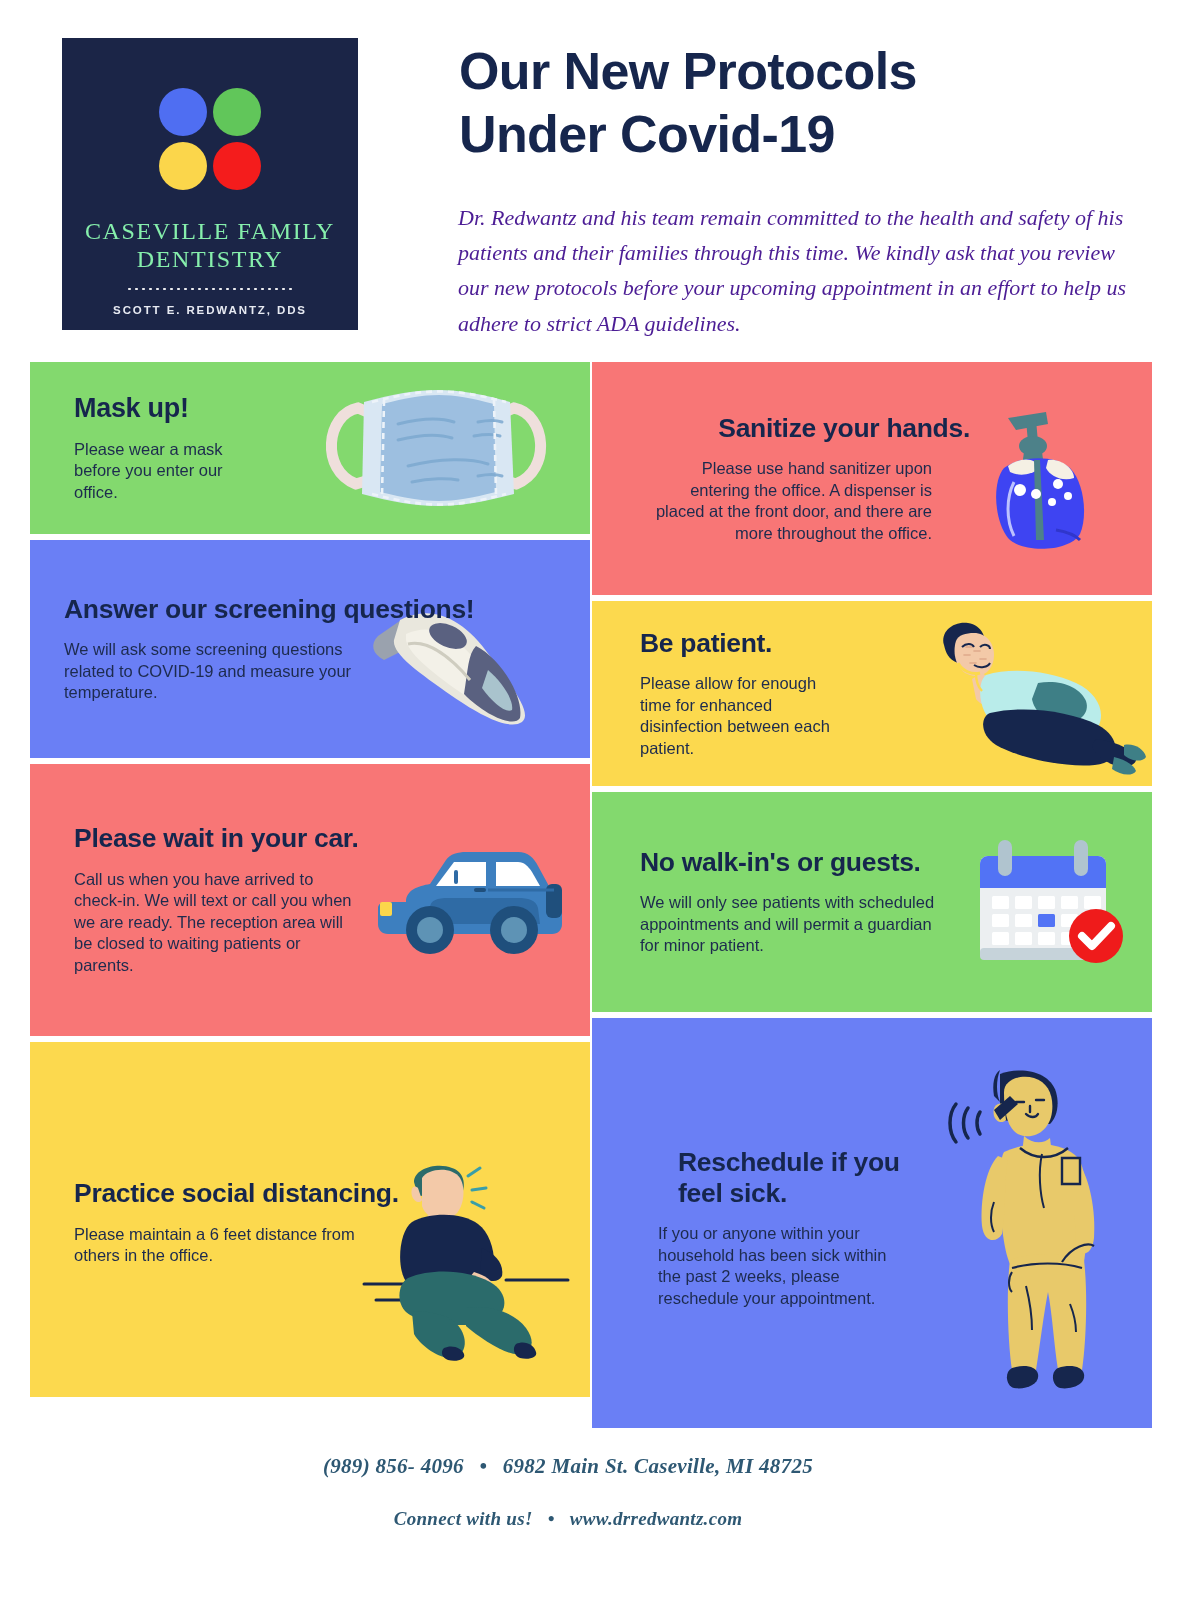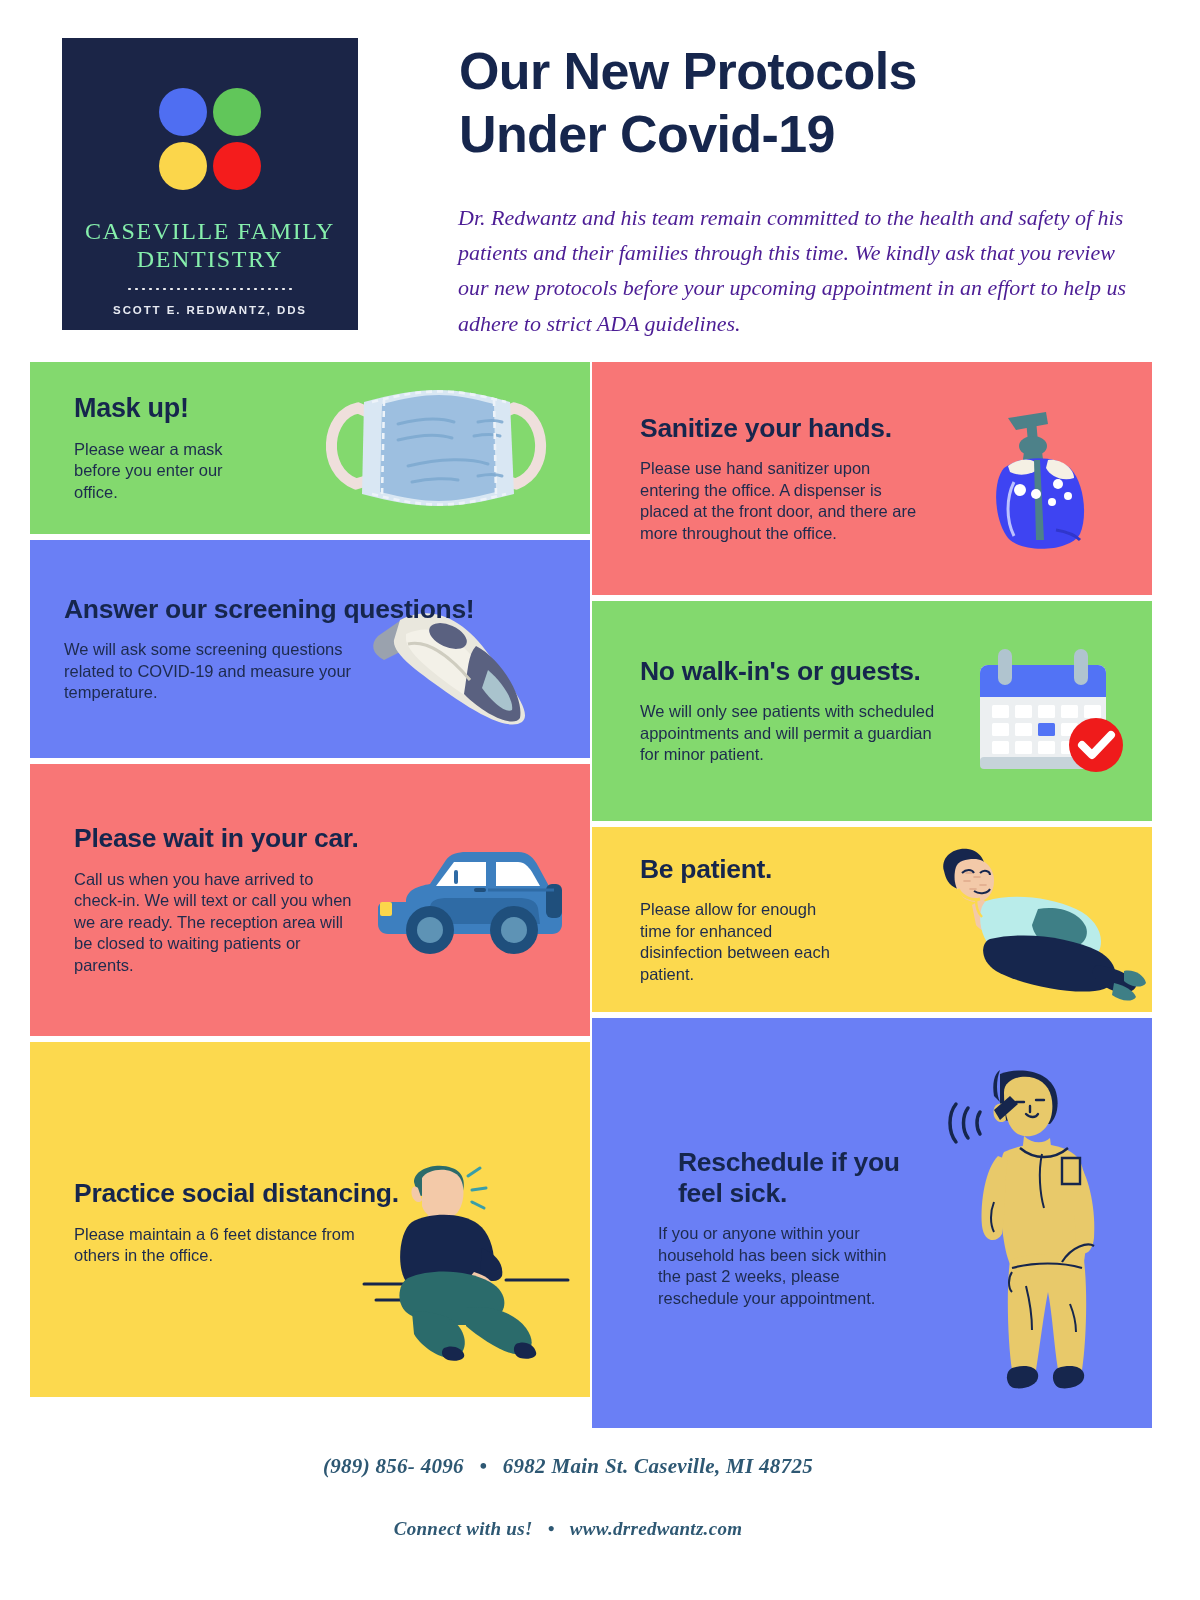--- a/index.html
+++ b/index.html
@@ -133,21 +133,21 @@
     position: absolute;
     left: 0; top: 1432px;
     width: 1136px;
     text-align: center;
     color: #2e5873;
     font-family: "Liberation Serif", serif;
     font-style: italic;
     font-weight: 700;
   }
   .footer-line1 { font-size: 21px; letter-spacing: 0.3px; margin-top: 22px;}
-  .footer-line2 { font-size: 19px; letter-spacing: 0.3px; margin-top: 39px;}
+  .footer-line2 { font-size: 19px; letter-spacing: 0.3px; margin-top: 29px;}
   .sep { display:inline-block; padding: 0 10px; }
 </style>
 </head>
 <body>
 
 <div class="header">
 
   <div class="logo-box">
     <div class="logo-dots">
       <div class="logo-dot dot-blue"></div>
@@ -278,21 +278,21 @@
         <path d="M56 150 C74 148 96 154 104 166 C112 178 110 192 98 196 C86 198 66 186 58 172 Z" fill="#2b6b6b"></path>
         <path d="M88 186 C96 182 106 186 108 192 C110 198 100 200 92 198 C86 196 84 190 88 186 Z" fill="#16264d"></path>
         <path d="M160 182 C168 178 178 182 180 190 C182 196 172 198 164 196 C158 194 156 186 160 182 Z" fill="#16264d"></path>
       </svg>
     </div>
   </div>
 </div>
 
 <div class="col col-right">
 
-  <div class="card" style="height:233px; background:#f87676; padding:0 0 0 48px;">
+  <div class="card" style="height:233px; background:#f87676; padding:0 0 0 48px;text-align:right;">
     <div class="card-body" style="width:330px;">
       <div class="card-title" style="font-size:26.5px;">Sanitize your hands.</div>
       <div class="card-text" style="width:292px;">Please use hand sanitizer upon entering the office. A dispenser is placed at the front door, and there are more throughout the office.</div>
     </div>
 
     <div class="art" style="right:48px; top:28px;">
       <svg width="140" height="170" viewBox="0 0 140 170">
         <path d="M44 28 L82 22 L84 34 L52 40 Z" fill="#4d8189"></path>
         <path d="M62 30 L72 30 L74 52 L64 52 Z" fill="#4d8189"></path>
         <ellipse cx="69" cy="56" rx="14" ry="10" fill="#4d8189"></ellipse>
@@ -303,20 +303,58 @@
         <path d="M70 70 L76 70 L80 150 L72 150 Z" fill="#4d8189"></path>
         <g fill="#ffffff">
           <circle cx="56" cy="100" r="6"></circle>
           <circle cx="72" cy="104" r="5"></circle>
           <circle cx="94" cy="94" r="5"></circle>
           <circle cx="104" cy="106" r="4"></circle>
           <circle cx="88" cy="112" r="4"></circle>
         </g>
         <path d="M50 92 C42 108 42 130 50 146" stroke="#bcc2ff" stroke-width="3" fill="none"></path>
         <path d="M92 140 C104 142 112 146 116 150" stroke="#3036cc" stroke-width="3" fill="none"></path>
+      </svg>
+    </div>
+  </div>
+
+  <div class="card" style="height:185px; background:#fcd94e; padding:0 0 0 48px;">
+    <div class="card-body" style="width:300px;">
+      <div class="card-title" style="font-size:26.5px;">Be patient.</div>
+      <div class="card-text" style="width:198px;">Please allow for enough time for enhanced disinfection between each patient.</div>
+    </div>
+
+    <div class="art" style="right:4px; top:16px;">
+      <svg width="220" height="160" viewBox="0 0 220 160">
+        <path d="M16 28 C12 14 26 4 40 6 C54 8 60 22 56 34 C52 46 40 50 30 46 C20 42 18 36 16 28 Z" fill="#16264d"></path>
+        <path d="M28 24 C24 36 28 54 42 58 C56 62 66 52 66 38 C66 26 58 16 46 16 C38 16 30 18 28 24 Z" fill="#f3c9a8"></path>
+        <g stroke="#e0a98a" stroke-width="1.6" stroke-linecap="round">
+          <path d="M38 30 L44 30"></path>
+            <path d="M36 38 L42 38"></path>
+            <path d="M46 34 L52 34"></path>
+          <path d="M42 46 L48 46"></path>
+            <path d="M52 42 L58 42"></path>
+        </g>
+        <path d="M34 30 C38 26 44 26 46 30" stroke="#16264d" stroke-width="2" fill="none"></path>
+        <path d="M52 30 C56 26 62 28 62 32" stroke="#16264d" stroke-width="2" fill="none"></path>
+        <path d="M46 48 C52 52 60 50 62 46" stroke="#16264d" stroke-width="2" fill="none"></path>
+        <path d="M54 56 C64 62 72 72 70 82 C66 92 54 90 48 82 L44 62 Z" fill="#f3c9a8"></path>
+        <path d="M58 58 C84 50 122 54 148 66 C170 76 178 96 170 110 C158 126 96 124 70 110 C50 98 48 66 58 58 Z" fill="#b9ecea"></path>
+        <path d="M110 66 C132 62 152 70 158 84 C162 96 152 106 136 106 C118 106 106 94 104 82 Z" fill="#3e7f86"></path>
+        <path d="M98 98 C110 100 122 108 122 116 C118 124 104 120 96 112 Z" fill="#f3c9a8"></path>
+        <g stroke="#e0a98a" stroke-width="1.4">
+            <path d="M104 108 L108 112"></path>
+            <path d="M110 104 L114 110"></path>
+          </g>
+        <path d="M62 96 C96 88 142 94 170 108 C192 120 192 140 176 146 C152 154 92 142 68 128 C52 118 52 100 62 96 Z" fill="#16264d"></path>
+        <path d="M168 122 C186 124 204 132 208 140 C210 148 198 152 186 148 C174 144 164 134 164 128 Z" fill="#16264d"></path>
+        <path d="M186 140 C196 142 206 148 208 154 C204 160 192 158 184 152 Z" fill="#3e7f86"></path>
+        <path d="M196 128 C206 126 216 132 218 140 C214 146 202 144 196 138 Z" fill="#3e7f86"></path>
+        <path d="M30 46 C34 54 44 58 52 56" stroke="#fcd94e" stroke-width="3" fill="none"></path>
+        <path d="M48 56 C48 64 50 70 54 74" stroke="#fcd94e" stroke-width="2.4" fill="none"></path>
       </svg>
     </div>
   </div>
 
   <div class="card" style="height:220px; background:#83d96e; padding:0 0 0 48px;">
     <div class="card-body" style="width:320px;">
       <div class="card-title" style="font-size:26.5px;">No walk-in's or guests.</div>
       <div class="card-text" style="width:300px;">We will only see patients with scheduled appointments and will permit a guardian for minor patient.</div>
     </div>
 
@@ -343,58 +381,20 @@
           <rect x="93" y="98" width="17" height="13" rx="1.5"></rect>
           <rect x="116" y="98" width="17" height="13" rx="1.5"></rect>
         </g>
         <rect x="70" y="80" width="17" height="13" rx="1.5" fill="#5273f5"></rect>
         <circle cx="128" cy="102" r="27" fill="#ef1b1b"></circle>
         <path d="M114 102 L124 112 L143 92" stroke="#ffffff" stroke-width="8" fill="none" stroke-linecap="round" stroke-linejoin="round"></path>
       </svg>
     </div>
   </div>
 
-  <div class="card" style="height:185px; background:#fcd94e; padding:0 0 0 48px;">
-    <div class="card-body" style="width:300px;">
-      <div class="card-title" style="font-size:26.5px;">Be patient.</div>
-      <div class="card-text" style="width:198px;">Please allow for enough time for enhanced disinfection between each patient.</div>
-    </div>
-
-    <div class="art" style="right:4px; top:16px;">
-      <svg width="220" height="160" viewBox="0 0 220 160">
-        <path d="M16 28 C12 14 26 4 40 6 C54 8 60 22 56 34 C52 46 40 50 30 46 C20 42 18 36 16 28 Z" fill="#16264d"></path>
-        <path d="M28 24 C24 36 28 54 42 58 C56 62 66 52 66 38 C66 26 58 16 46 16 C38 16 30 18 28 24 Z" fill="#f3c9a8"></path>
-        <g stroke="#e0a98a" stroke-width="1.6" stroke-linecap="round">
-          <path d="M38 30 L44 30"></path>
-            <path d="M36 38 L42 38"></path>
-            <path d="M46 34 L52 34"></path>
-          <path d="M42 46 L48 46"></path>
-            <path d="M52 42 L58 42"></path>
-        </g>
-        <path d="M34 30 C38 26 44 26 46 30" stroke="#16264d" stroke-width="2" fill="none"></path>
-        <path d="M52 30 C56 26 62 28 62 32" stroke="#16264d" stroke-width="2" fill="none"></path>
-        <path d="M46 48 C52 52 60 50 62 46" stroke="#16264d" stroke-width="2" fill="none"></path>
-        <path d="M54 56 C64 62 72 72 70 82 C66 92 54 90 48 82 L44 62 Z" fill="#f3c9a8"></path>
-        <path d="M58 58 C84 50 122 54 148 66 C170 76 178 96 170 110 C158 126 96 124 70 110 C50 98 48 66 58 58 Z" fill="#b9ecea"></path>
-        <path d="M110 66 C132 62 152 70 158 84 C162 96 152 106 136 106 C118 106 106 94 104 82 Z" fill="#3e7f86"></path>
-        <path d="M98 98 C110 100 122 108 122 116 C118 124 104 120 96 112 Z" fill="#f3c9a8"></path>
-        <g stroke="#e0a98a" stroke-width="1.4">
-            <path d="M104 108 L108 112"></path>
-            <path d="M110 104 L114 110"></path>
-          </g>
-        <path d="M62 96 C96 88 142 94 170 108 C192 120 192 140 176 146 C152 154 92 142 68 128 C52 118 52 100 62 96 Z" fill="#16264d"></path>
-        <path d="M168 122 C186 124 204 132 208 140 C210 148 198 152 186 148 C174 144 164 134 164 128 Z" fill="#16264d"></path>
-        <path d="M186 140 C196 142 206 148 208 154 C204 160 192 158 184 152 Z" fill="#3e7f86"></path>
-        <path d="M196 128 C206 126 216 132 218 140 C214 146 202 144 196 138 Z" fill="#3e7f86"></path>
-        <path d="M30 46 C34 54 44 58 52 56" stroke="#fcd94e" stroke-width="3" fill="none"></path>
-        <path d="M48 56 C48 64 50 70 54 74" stroke="#fcd94e" stroke-width="2.4" fill="none"></path>
-      </svg>
-    </div>
-  </div>
-
   <div class="card" style="height:410px; background:#6a7ff5; padding:0 0 0 66px;">
     <div class="card-body" style="width:300px; margin-top:10px;">
       <div class="card-title" style="font-size:26.5px; width:256px;margin-left:20px;">Reschedule if you feel sick.</div>
       <div class="card-text" style="width:232px;">If you or anyone within your household has been sick within the past 2 weeks, please reschedule your appointment.</div>
     </div>
 
     <div class="art" style="right:34px; top:48px;">
       <svg width="180" height="340" viewBox="0 0 180 340">
         <g stroke="#16264d" stroke-width="3.5" fill="none" stroke-linecap="round">
           <path d="M18 38 C10 48 10 66 18 76"></path>

